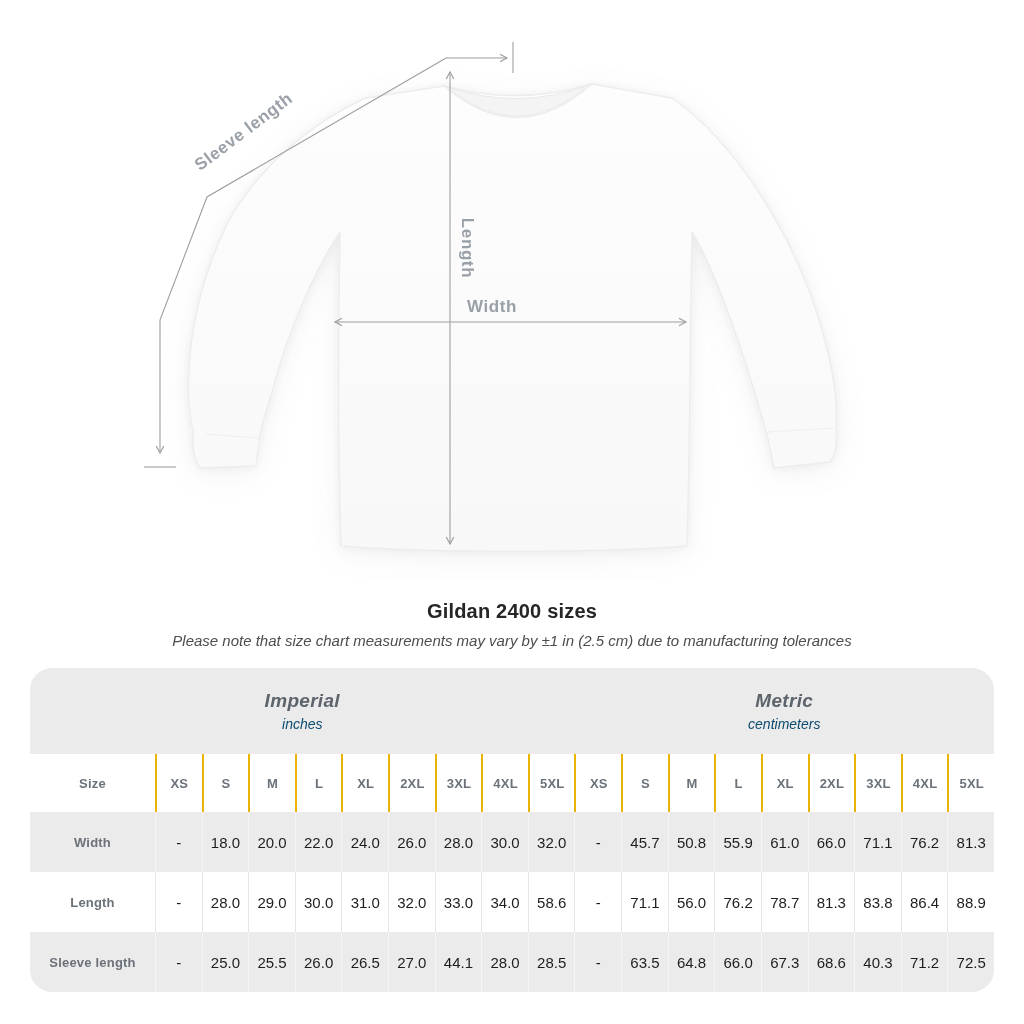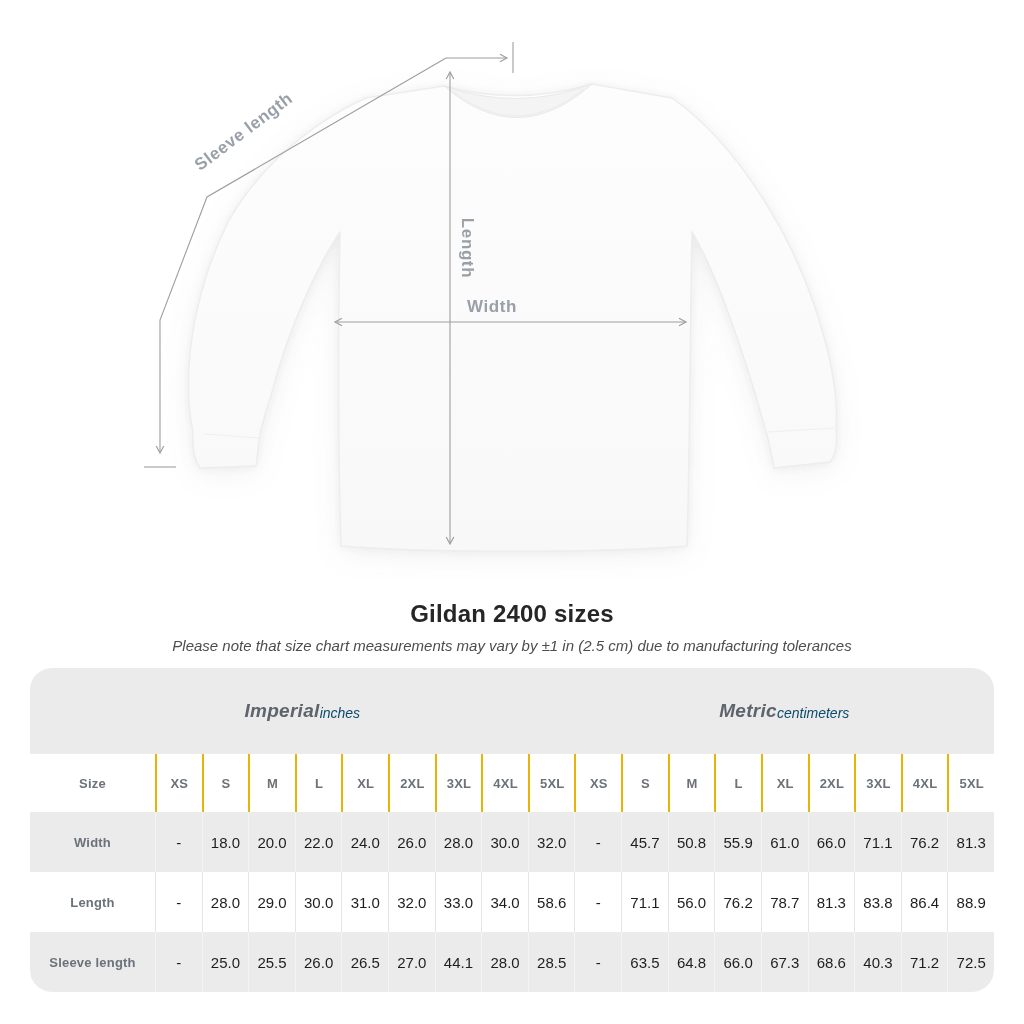--- a/index.html
+++ b/index.html
@@ -12,30 +12,30 @@
   .diagram { position:absolute; top:0; left:0; width:1024px; height:580px; }
   .diagram svg { display:block; }
   .shirt-group { filter: drop-shadow(0 6px 14px rgba(70,70,80,0.07)) drop-shadow(0 1px 4px rgba(70,70,80,0.05)); }
   .measure-line { stroke:#9e9e9e; stroke-width:1.1; fill:none; }
   .measure-label {
     fill:#99a0a7; font-size:17px; font-weight:bold; letter-spacing:0.6px;
     font-family:"Liberation Sans", sans-serif;
   }
   
   .title-block { position:absolute; top:600px; left:0; width:1024px; text-align:center; }
-  .page-title { font-size:24px; font-weight:bold; color:#262626; letter-spacing:0.2px; }
+  .page-title { font-size:20px; font-weight:bold; color:#262626; letter-spacing:0.2px; }
   .page-subtitle { margin-top:9px; font-size:15px; font-style:italic; color:#4d4d4d; }
   
   .size-table {
     position:absolute; top:668px; left:30px; width:964px;
     border-radius:22px; overflow:hidden; background:#ffffff;
   }
   .trow { display:grid; grid-template-columns:125px repeat(18, 1fr); }
   .unit-band { background:#ebebeb; height:86px; }
-  .unit-cell { display:flex; flex-direction:row; align-items:center; justify-content:center; }
+  .unit-cell { display:flex; flex-direction:column; align-items:center; justify-content:center; }
   .unit-imperial { grid-column:1 / span 10; }
   .unit-metric  { grid-column:11 / span 9; }
   .unit-name { font-size:19px; font-weight:bold; font-style:italic; color:#5d646c; letter-spacing:0.3px; }
   .unit-sub  { margin-top:4px; font-size:14px; font-style:italic; color:#0c4a6e; }
   .header-row { background:#ffffff; height:58px; }
   .data-row { height:60px; }
   .row-gray { background:#ebebeb; }
   .row-white { background:#ffffff; }
   .cell { display:flex; align-items:center; justify-content:center; }
   .header-row .cell + .cell { border-left:2px solid #eab308; }

